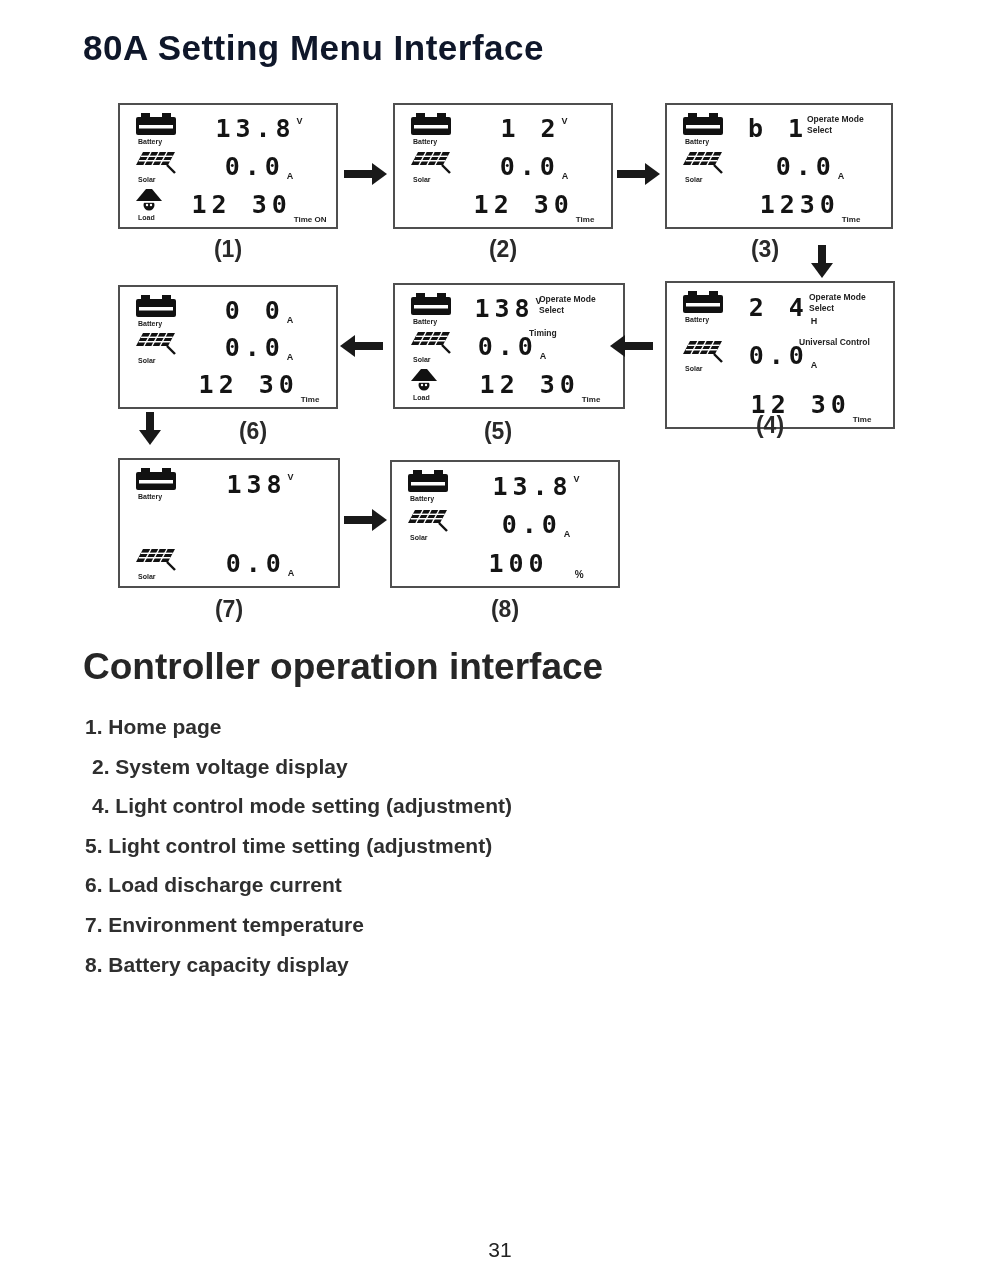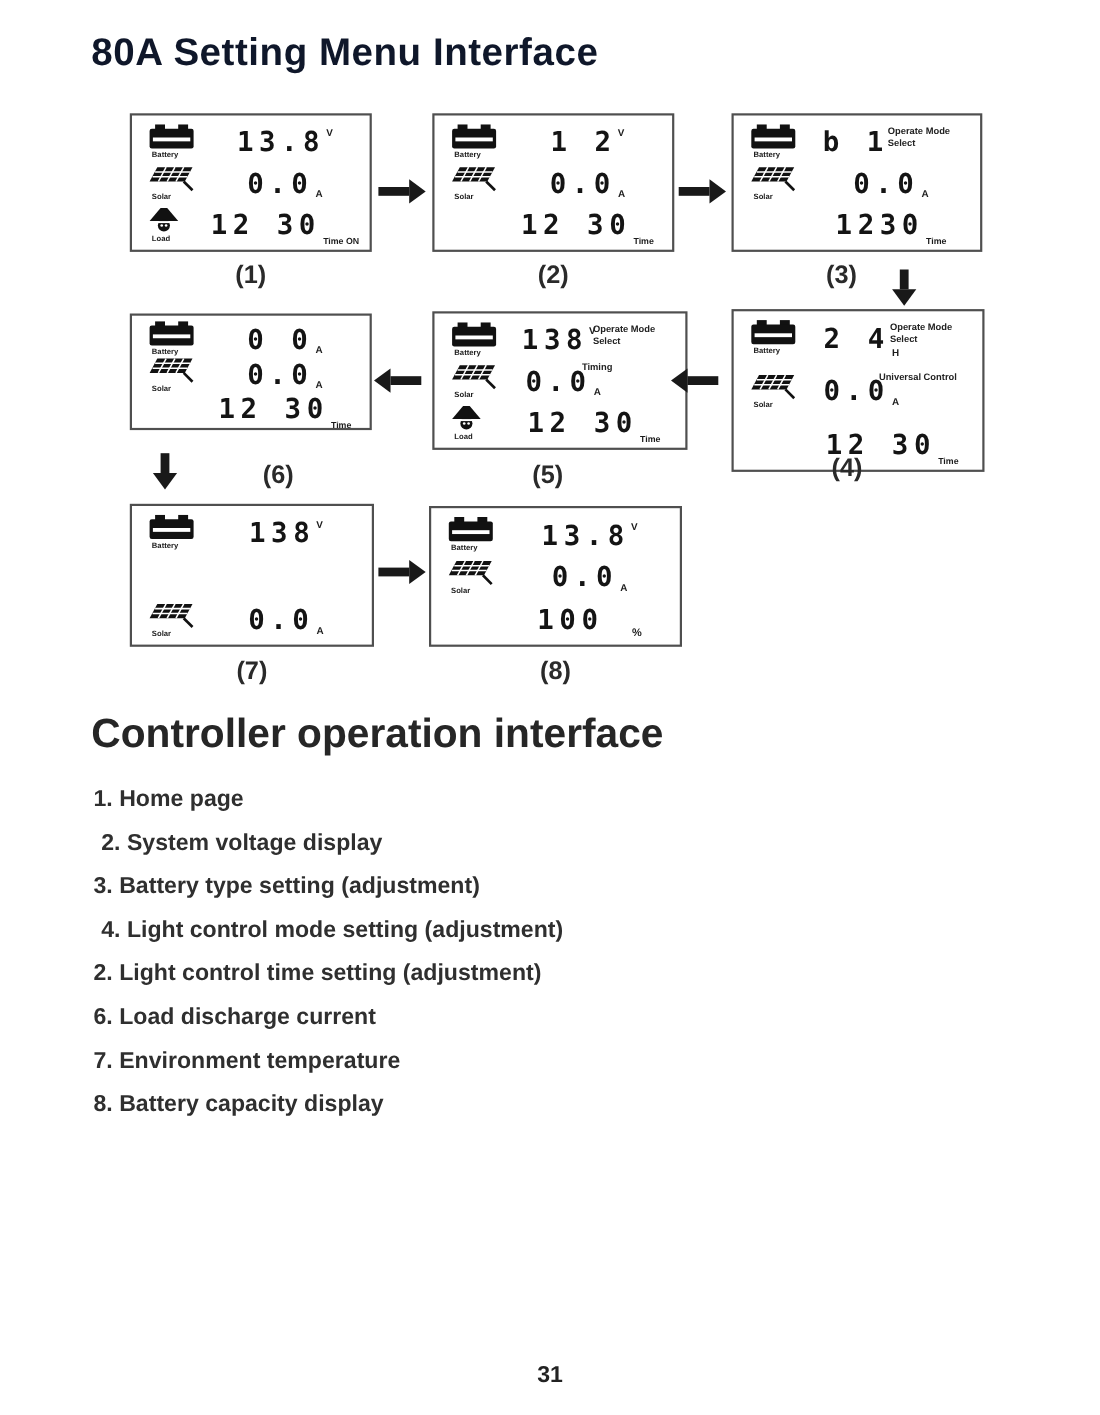--- a/index.html
+++ b/index.html
@@ -75,21 +75,21 @@
     font-size:37px; font-weight:700; color:#262626;
   }
   .op-list { position:absolute; left:85px; top:712px; width:600px; }
   .op-item {
     font-size:21px; font-weight:700; color:#2f2f2f;
     height:39.6px; line-height:30px;
   }
   .op-item.indent { padding-left:7px; }
   .page-number {
     position:absolute; left:0; width:1000px; top:1238px;
-    text-align:center; font-size:21px; font-weight:700; color:#222;
+    text-align:center; font-size:21px; font-weight:400; color:#222;
   }
   svg { display:block; }
 </style>
 </head>
 <body>
 
 <h1 class="page-title">80A Setting Menu Interface</h1>
 
 <div class="diagram">
 
@@ -279,21 +279,21 @@
             <rect x="8" y="13" width="14" height="1.8" fill="#fff"></rect>
             <circle cx="13" cy="17" r="1.2" fill="#fff"></circle>
             <circle cx="17" cy="17" r="1.2" fill="#fff"></circle>
           </svg>
         <span class="icon-label">Load</span>
       </span>
       <span class="val-wrap"><span class="lcd-value">12 30</span><span class="u u-cap">Time</span></span>
     </div>
   </div>
 
-  <div class="lcd" style="left:118px;top:285px;width:220px;height:106px">
+  <div class="lcd" style="left:118px;top:285px;width:220px;height:124px">
     <div class="lrow">
       <span class="icon-cell">
         <svg width="44" height="24" viewBox="0 0 44 24">
             <rect x="7" y="0" width="9" height="5" fill="#111"></rect>
             <rect x="28" y="0" width="9" height="5" fill="#111"></rect>
             <rect x="2" y="4" width="40" height="18" rx="2" fill="#111"></rect>
             <rect x="5" y="12" width="34" height="3.5" fill="#fff"></rect>
           </svg>
         <span class="icon-label">Battery</span>
       </span>
@@ -400,21 +400,20 @@
   <div class="arr-l" style="left:340px;top:342px"></div>
   <div class="arr-d" style="left:146px;top:412px"></div>
   <div class="arr-r" style="left:344px;top:516px"></div>
 </div>
 
 <h2 class="section-title">Controller operation interface</h2>
 
 <div class="op-list">
   <div class="op-item">1. Home page</div>
   <div class="op-item indent">2. System voltage display</div>
-  <div class="op-item">3. Battery type setting (adjustment)</div>
   <div class="op-item indent">4. Light control mode setting (adjustment)</div>
-  <div class="op-item">2. Light control time setting (adjustment)</div>
+  <div class="op-item">5. Light control time setting (adjustment)</div>
   <div class="op-item">6. Load discharge current</div>
   <div class="op-item">7. Environment temperature</div>
   <div class="op-item">8. Battery capacity display</div>
 </div>
 
 <div class="page-number">31</div>
 
 </body></html>

